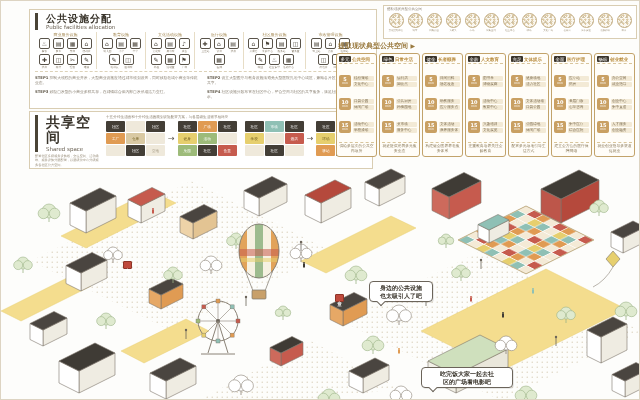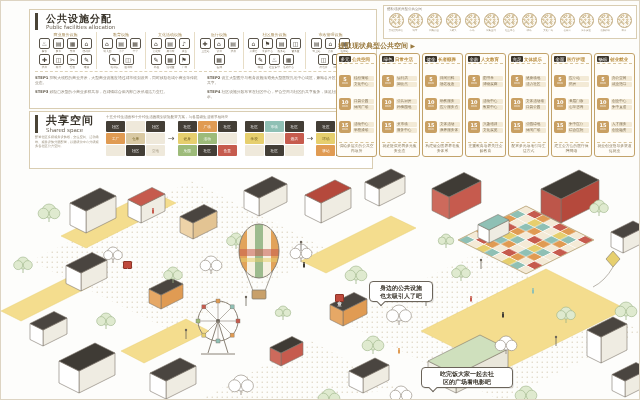--- a/index.html
+++ b/index.html
@@ -514,21 +514,21 @@
       <div class="scol">
         <div class="step"><b>STEP2</b> <span>设立大型医疗与教育设施须避免大型医院扎堆中心城区，兼顾各片区、特型街区设施资源共享。</span></div>
         <div class="step"><b>STEP4</b> <span>社区设施分散布置在社区中心，整合空间与社区的共享服务，满足社区内部人群多样需求。</span></div>
       </div>
     </div>
   </div>
 
   <div class="panel shared">
     <div class="sh-left">
       <div class="ph">
-        <span class="ph-cn" style="font-size:11px">共享空间</span>
+        <span class="ph-cn" style="font-size:14px">共享空间</span>
         <span class="ph-en">Shared space</span>
       </div>
       <div class="sh-desc">配置社区多级服务设施段，交往空间、活动场地、服务设施分层配置，以层级化中心分级服务各社区公共空间。</div>
     </div>
     <div class="sh-body">
       <div class="sh-note">十五分钟生活圈和十分钟生活圈规划设施配置方案，与各层级生活需求相对应</div>
       <div class="pairs">
         <div class="pair">
           <div class="sgrid">
               <div class="scell c-dark">社区</div>

